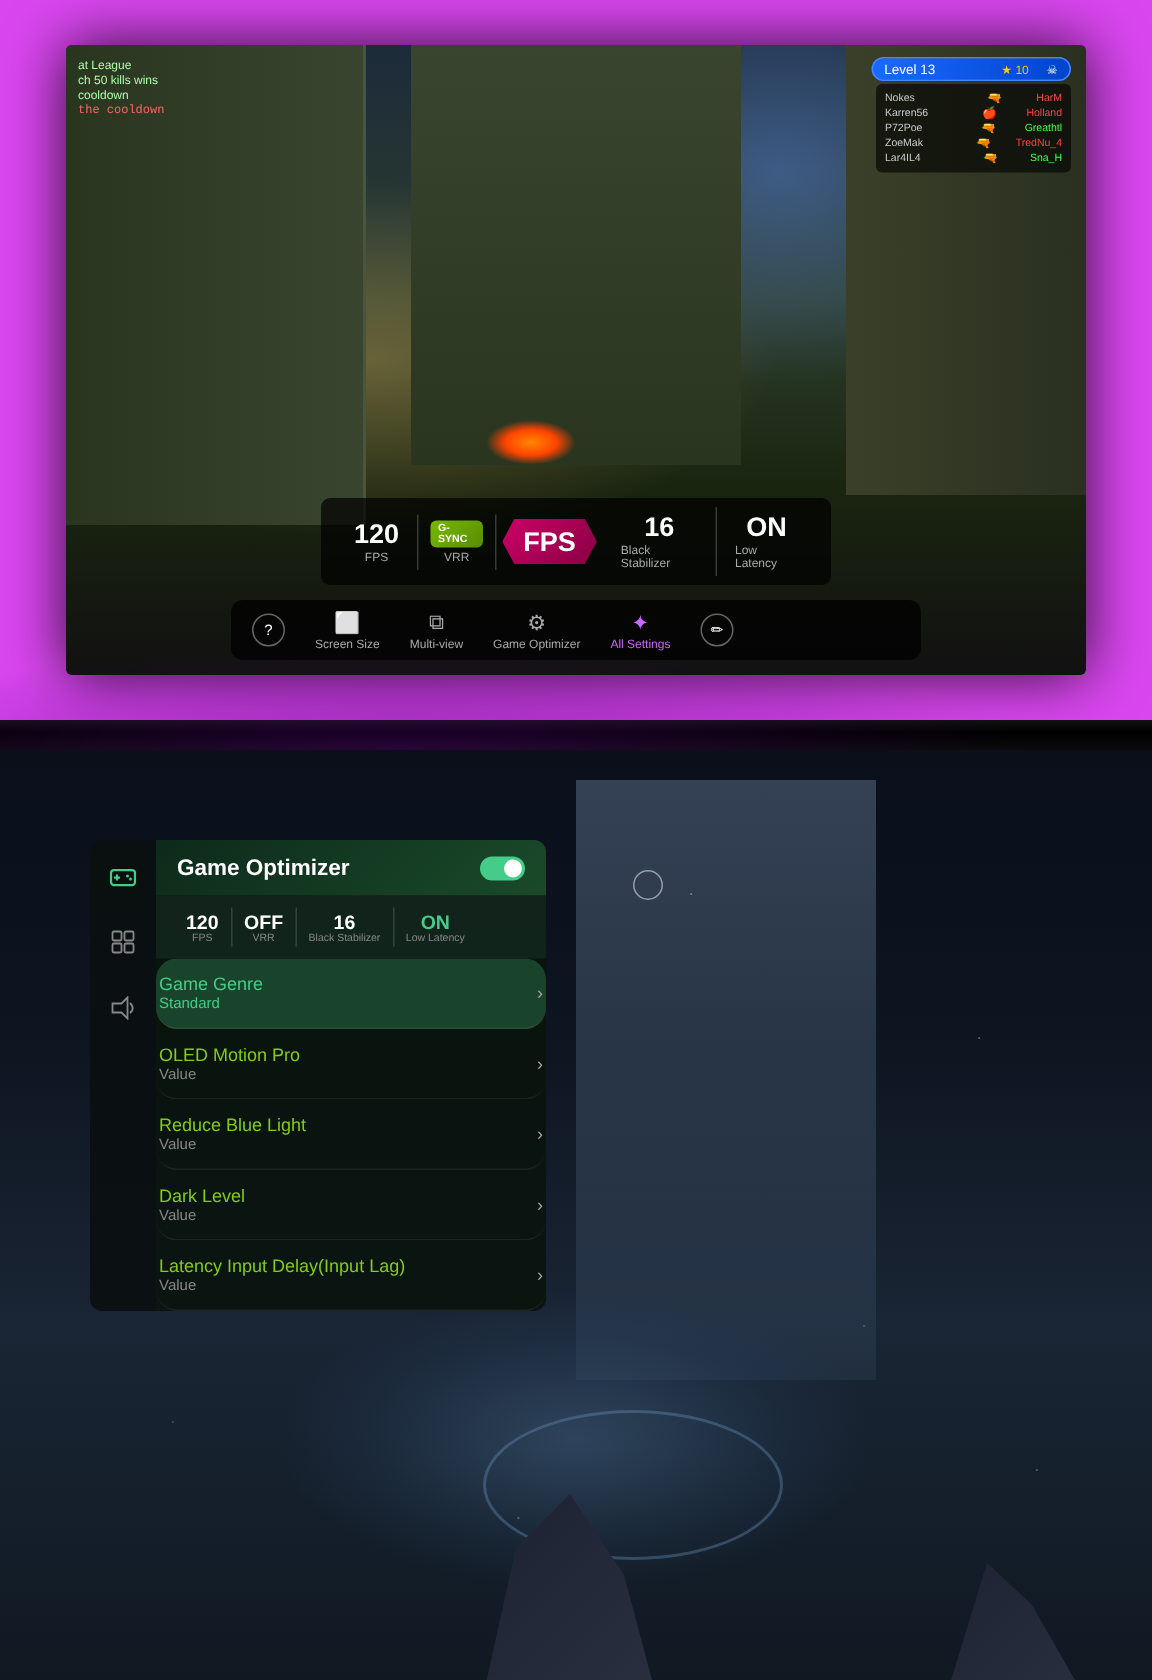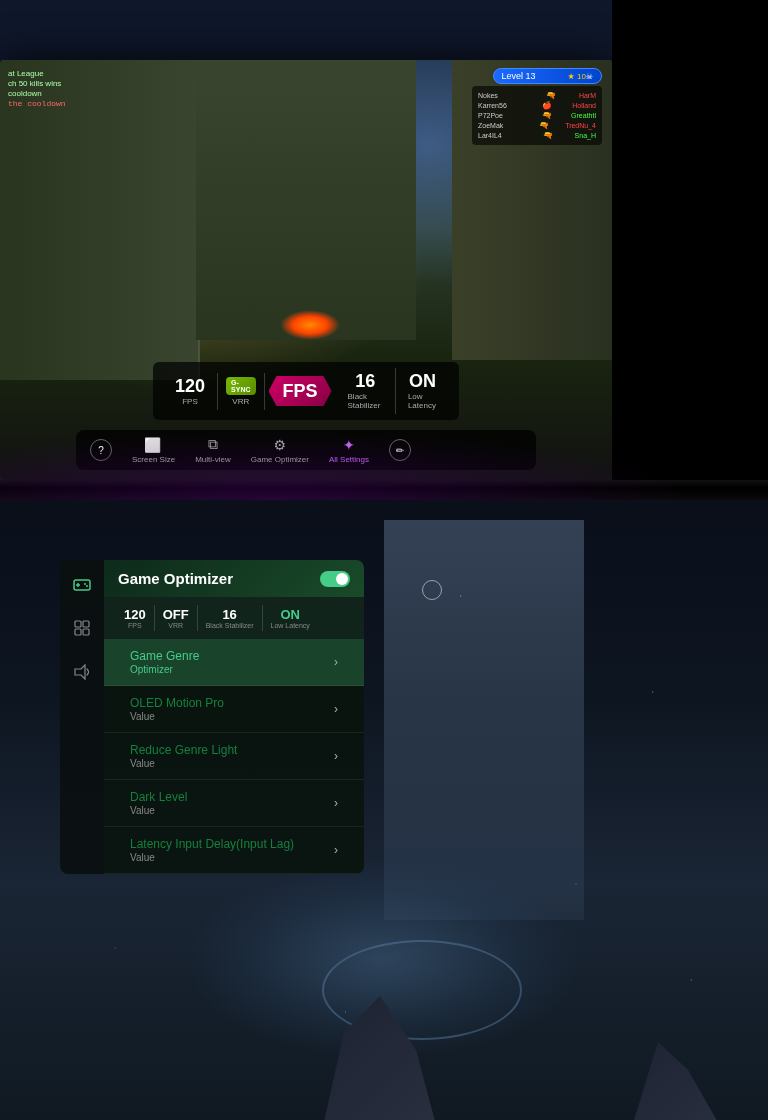--- a/index.html
+++ b/index.html
@@ -7,25 +7,25 @@
       width: 768px;
       height: 1120px;
       background: #000;
       overflow: hidden;
       font-family: 'Arial', sans-serif;
     }
 
     
     .top-section {
       position: relative;
-      width: 612px;
+      width: 768px;
       height: 480px;
-      background: #0f172a;
-      display: flex;
-      align-items: flex-end;
+      background: #d946ef;
+      display: flex;
+      align-items: center;
       justify-content: center;
     }
 
     .game-screen-top {
       position: relative;
       width: 680px;
       height: 420px;
       background: linear-gradient(135deg, #1a2a3a 0%, #2a3a4a 30%, #3a4a5a 60%, #1a2a3a 100%);
       border-radius: 4px;
       overflow: hidden;
@@ -87,21 +87,21 @@
     }
     .level-badge {
       background: linear-gradient(90deg, #1a6aff, #0044cc);
       border: 1px solid #4488ff;
       border-radius: 12px;
       padding: 2px 8px;
       color: #fff;
       font-size: 9px;
       display: flex;
       align-items: center;
-      gap: 0;
+      gap: 12px;
     }
     .star-icon { color: #ffcc00; font-size: 8px; margin-left: 32px; }
     .skull-icon { color: #fff; font-size: 8px; }
 
     .scoreboard {
       background: rgba(0,0,0,0.6);
       border-radius: 4px;
       padding: 4px 6px;
       color: #fff;
       font-size: 7px;
@@ -433,30 +433,31 @@
 
     
     .panel-menu {
       display: flex;
       flex-direction: column;
     }
     .panel-menu-item {
       display: flex;
       align-items: center;
       justify-content: space-between;
-      padding: 10px 26px;
+      padding: 10px 2px;
       cursor: pointer;
       border-bottom: 1px solid rgba(255,255,255,0.07);
+      border-radius: 14px;
     }
     .panel-menu-item.highlighted {
       background: rgba(30,80,50,0.8);
     }
     .menu-item-content { display: flex; flex-direction: column; gap: 1px; }
     .menu-item-title {
-      color: #15803d;
+      color: #84cc16;
       font-size: 12px;
       font-weight: 500;
     }
     .menu-item-title.green { color: #44cc88; }
     .menu-item-value {
       color: #888;
       font-size: 10px;
     }
     .menu-item-value.green { color: #44cc88; }
     .chevron-right {
@@ -644,36 +645,36 @@
         <div class="mini-stat">
           <span class="mini-stat-val mini-stat-green">ON</span>
           <span class="mini-stat-label">Low Latency</span>
         </div>
       </div>
 
       <div class="panel-menu">
         <div class="panel-menu-item highlighted">
           <div class="menu-item-content">
             <span class="menu-item-title green">Game Genre</span>
-            <span class="menu-item-value green">Optimizer</span>
+            <span class="menu-item-value green">Standard</span>
           </div>
           <span class="chevron-right">›</span>
         </div>
 
         <div class="panel-menu-item">
           <div class="menu-item-content">
             <span class="menu-item-title">OLED Motion Pro</span>
             <span class="menu-item-value">Value</span>
           </div>
           <span class="chevron-right">›</span>
         </div>
 
         <div class="panel-menu-item">
           <div class="menu-item-content">
-            <span class="menu-item-title">Reduce Genre Light</span>
+            <span class="menu-item-title">Reduce Blue Light</span>
             <span class="menu-item-value">Value</span>
           </div>
           <span class="chevron-right">›</span>
         </div>
 
         <div class="panel-menu-item">
           <div class="menu-item-content">
             <span class="menu-item-title">Dark Level</span>
             <span class="menu-item-value">Value</span>
           </div>

